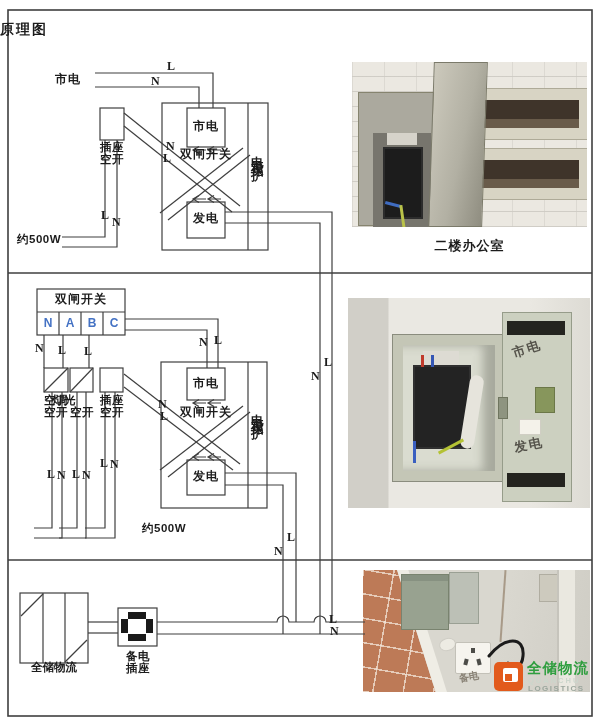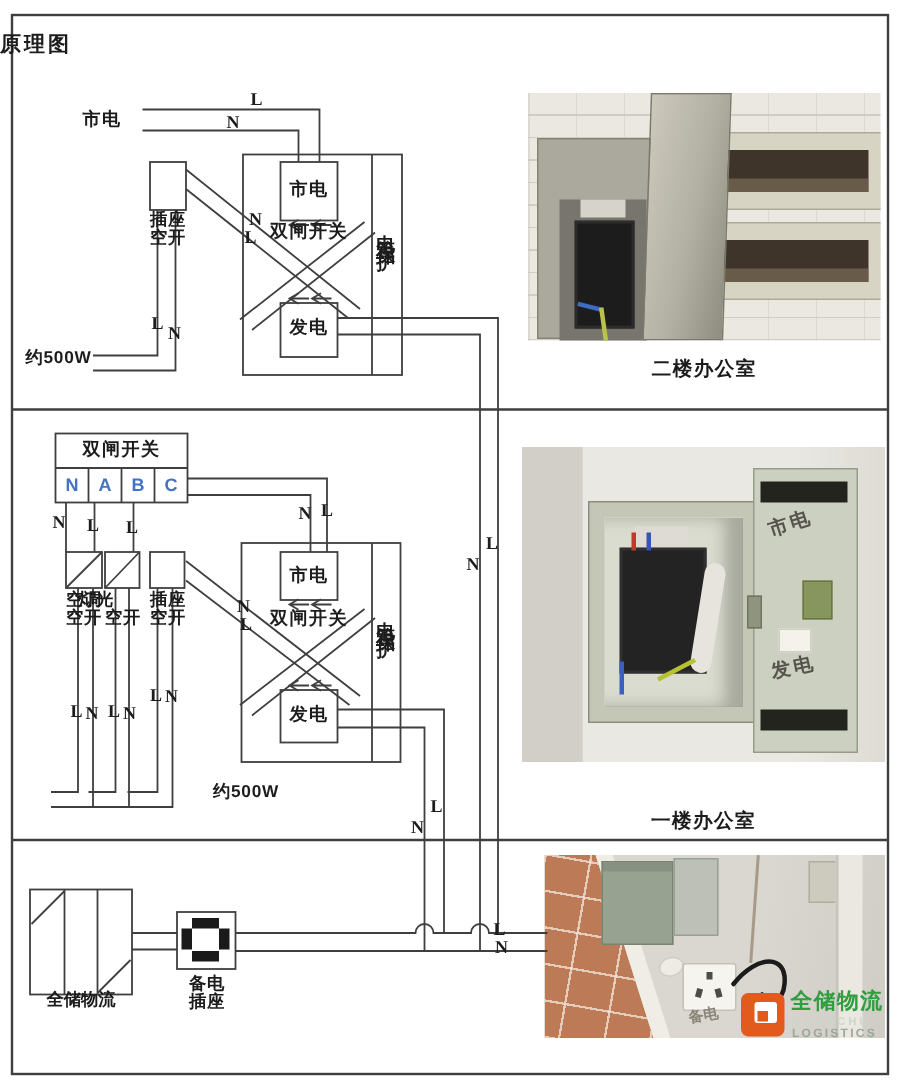--- a/index.html
+++ b/index.html
@@ -286,15 +286,14 @@
   <span class="lab ln" style="left:287px;top:531px;">L</span>
   <span class="lab ln" style="left:274px;top:545px;">N</span>
 
   <span class="lab cjk-sm" style="left:20px;top:661px;width:68px;text-align:center;letter-spacing:0;">全储物流</span>
   <span class="lab cjk-sm" style="left:124px;top:650px;width:28px;text-align:center;">备电</span>
   <span class="lab cjk-sm" style="left:124px;top:662px;width:28px;text-align:center;">插座</span>
   <span class="lab ln" style="left:329px;top:613px;">L</span>
   <span class="lab ln" style="left:330px;top:625px;">N</span>
 
   <span class="lab cap" style="left:352px;top:239px;width:235px;">二楼办公室</span>
-  <span class="lab cap" style="left:348px;top:540px;width:242px;">一楼办公室</span>
 
 </div>
 
 </body></html>

